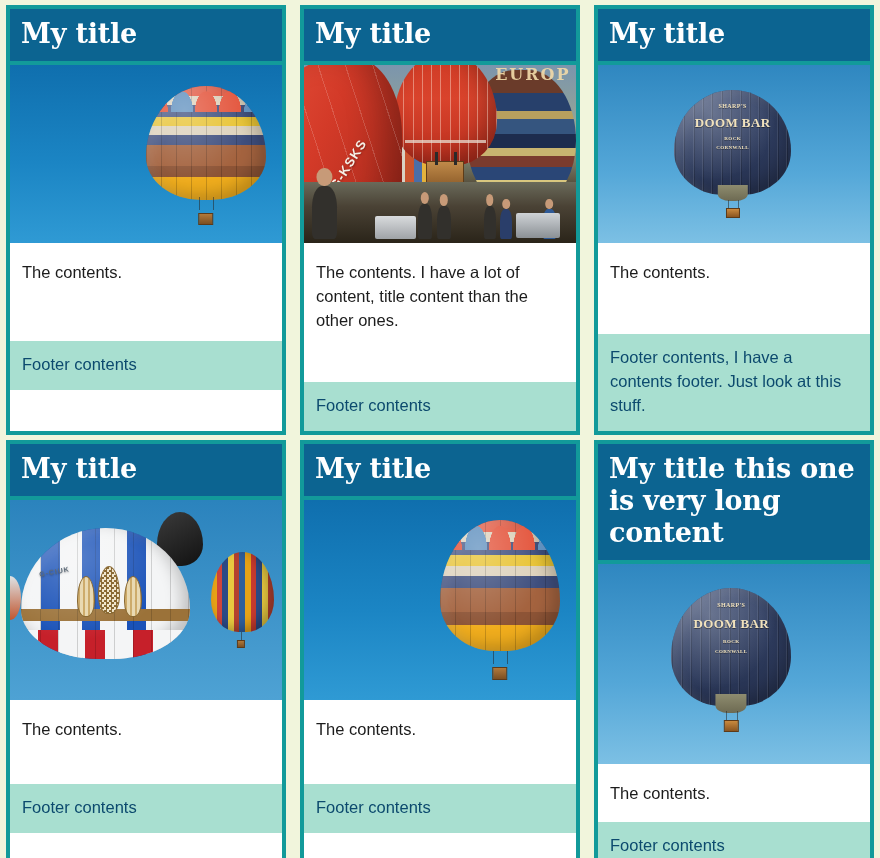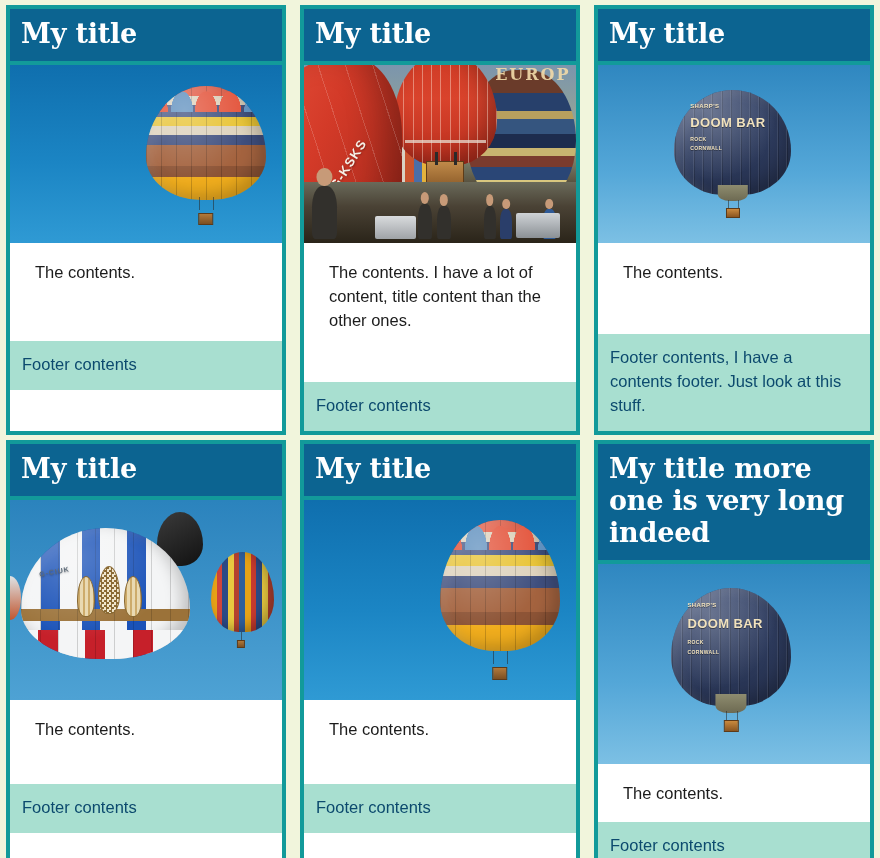--- a/index.html
+++ b/index.html
@@ -59,21 +59,20 @@
   }
   .card-media.tall { height: 200px; }
 
   .card-body {
     flex: 1 1 auto;
     background: #ffffff;
     padding: 18px 12px 16px 12px;
     font-size: 16.5px;
     line-height: 1.45;
     color: #1c1c1c;
-    margin-left: 13px;
   }
 
   .card-footer {
     flex: 0 0 auto;
     background: #a8dfd0;
     padding: 12px 12px 13px 12px;
     font-size: 16.5px;
     line-height: 1.45;
     color: #0c4a6e;
   }
@@ -124,23 +123,24 @@
     background: linear-gradient(#b1793b, #7c4f21);
     border: 1px solid #5d3a18;
   }
   .rope {
     position: absolute;
     width: 1px;
     background: rgba(40,40,40,0.55);
   }
   .blabel {
     position: absolute;
-    left: 16px; right: 0;
+    left: 0; right: 0;
+    text-align: center;
     color: #f1e2bd;
-    font-family: Liberation Sans, sans-serif;
+    font-family: Liberation Serif, serif;
     font-weight: bold;
     letter-spacing: 0.4px;
     text-shadow: 0 1px 0 rgba(0,0,0,0.4);
     pointer-events: none;
   }
 
   
   .bal-striped .env {
     background:
       linear-gradient(#e3533a 0% 9%,
@@ -419,21 +419,21 @@
           <div class="basket" style="width:13%;height:8%;"></div>
         </div>
       </div>
     </div>
     <div class="card-body">The contents.</div>
     <div class="card-footer">Footer contents</div>
     <div class="card-tail"></div>
   </div>
 
   <div class="card">
-    <div class="card-header">My title more one is very long indeed</div>
+    <div class="card-header">My title this one is very long content</div>
     <div class="card-media tall">
       <div class="scene sky-b">
         <div class="balloon bal-doom" style="left:27%;top:12%;width:44%;height:72%;">
           <div class="env">
               <div class="gores"></div>
             </div>
           <div class="blabel" style="top:10%;font-size:6px;">SHARP'S</div>
           <div class="blabel" style="top:20%;font-size:13px;">DOOM BAR</div>
           <div class="blabel" style="top:36%;font-size:5px;">ROCK</div>
           <div class="blabel" style="top:43%;font-size:5px;">CORNWALL</div>

